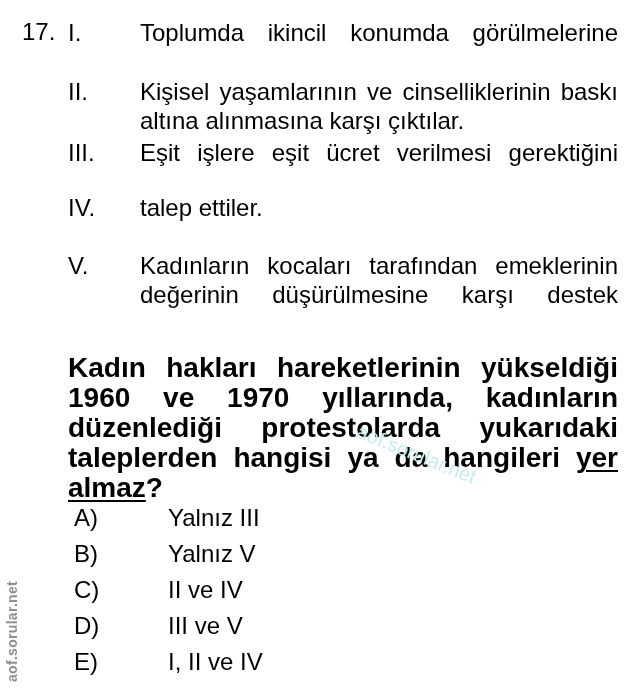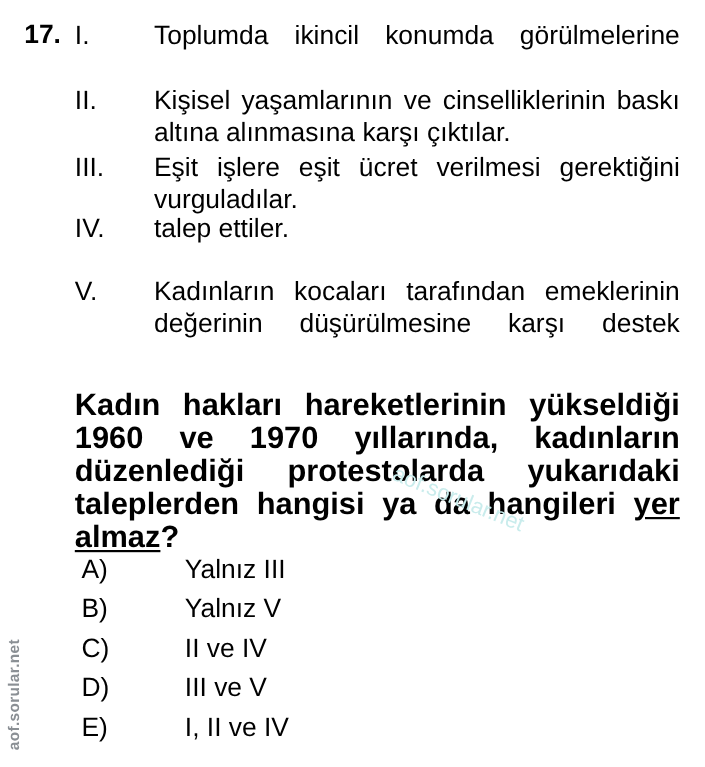--- a/index.html
+++ b/index.html
@@ -1,17 +1,17 @@
 <!DOCTYPE html>
 <html><head>
   <meta charset="utf-8">
   <style>
     html, body { margin: 0; padding: 0; background: #ffffff; }
     body { width: 641px; height: 697px; position: relative; overflow: hidden; font-family: "Liberation Sans", sans-serif; color: #000; }
-    .qnum { position: absolute; left: 22px; top: 18px; font-size: 24px; font-weight: bold; }
+    .qnum { position: absolute; left: 22px; top: 18px; font-size: 24px; font-weight: normal; }
     .item { position: absolute; left: 68px; width: 550px; font-size: 24px; line-height: 29px; }
     .item .roman { position: absolute; left: 0; top: 0; width: 46px; }
     .item .text { margin-left: 72px; text-align: justify; text-align-last: left; }
     .item .text.justify-all { text-align-last: justify; }
     .stem { position: absolute; left: 68px; top: 353px; width: 550px; font-size: 28px; line-height: 30px; font-weight: bold; text-align: justify; }
     .stem u { text-decoration: underline; text-decoration-thickness: 2px; text-underline-offset: 3px; }
     .options { position: absolute; left: 74px; top: 500px; }
     .opt { height: 36px; font-size: 24px; line-height: 36px; position: relative; }
     .opt .letter { position: absolute; left: 0; width: 45px; }
     .opt .val { position: absolute; left: 50px; white-space: nowrap; margin-left: 44px; }
@@ -30,21 +30,20 @@
 
 <div class="item" style="top:77px">
   <span class="roman">II.</span>
   <div class="text justify-all">Kişisel yaşamlarının ve cinselliklerinin baskı</div>
   <div class="text">altına alınmasına karşı çıktılar.</div>
 </div>
 
 <div class="item" style="top:138px">
   <span class="roman">III.</span>
   <div class="text justify-all">Eşit işlere eşit ücret verilmesi gerektiğini</div>
-  <div class="text">vurguladılar.</div>
 </div>
 
 <div class="item" style="top:193px">
   <span class="roman">IV.</span>
   <div class="text">talep ettiler.</div>
 </div>
 
 <div class="item" style="top:251px">
   <span class="roman">V.</span>
   <div class="text justify-all">Kadınların kocaları tarafından emeklerinin</div>

